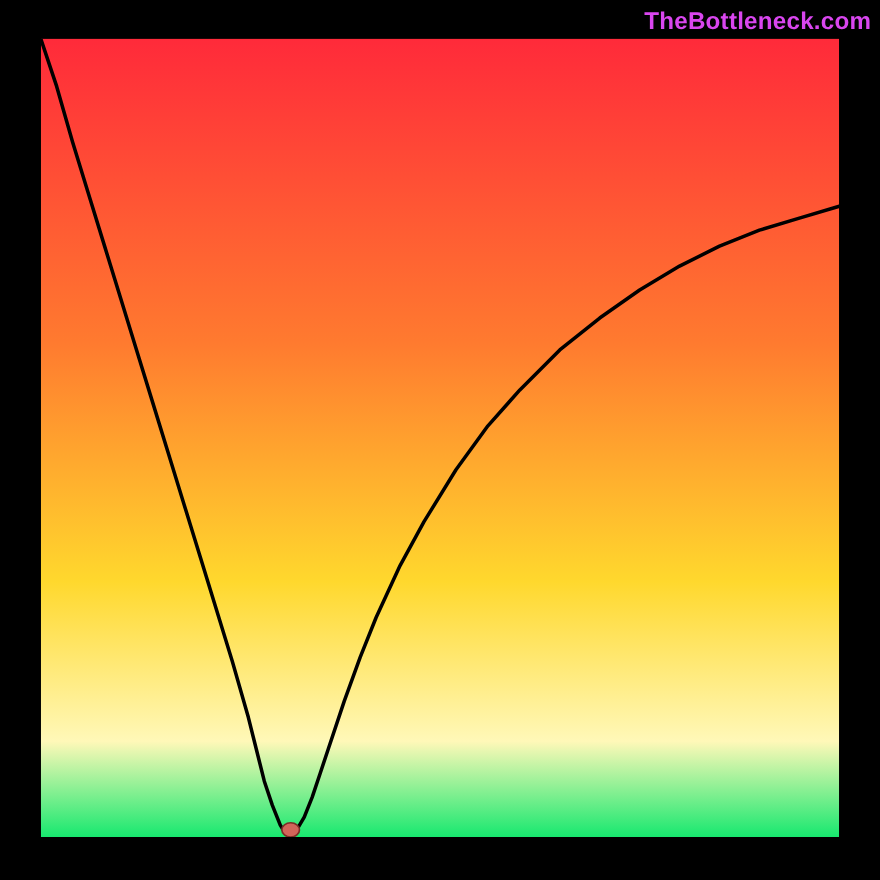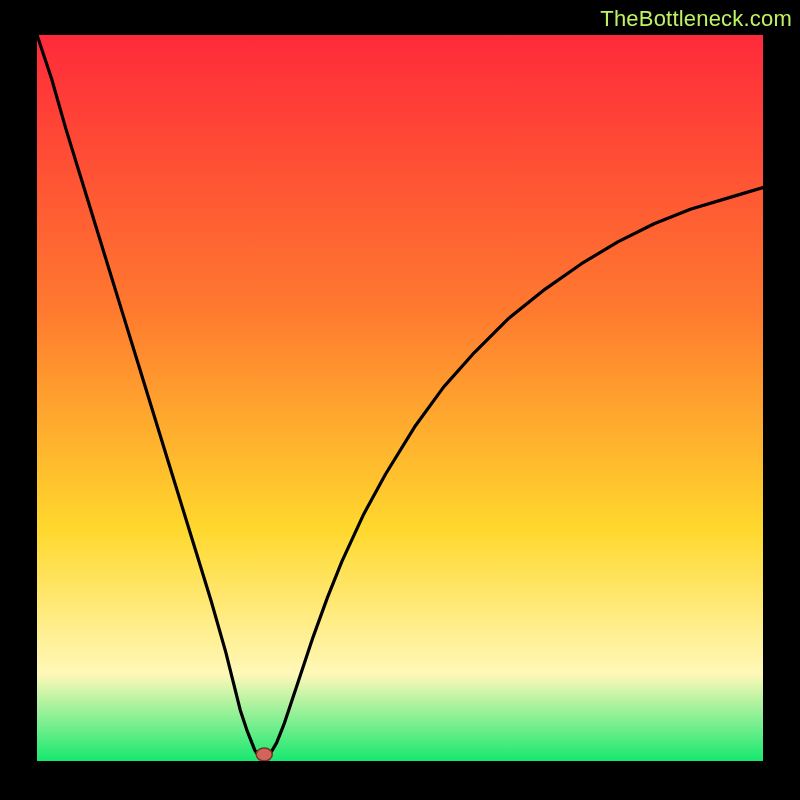--- a/index.html
+++ b/index.html
@@ -24,23 +24,23 @@
     left: 37px;
     top: 35px;
     width: 726px;
     height: 726px;
     overflow: hidden;
   }
   .attribution {
     position: absolute;
     top: 6px;
     right: 8px;
-    color: #bef264;
+    color: #d946ef;
     font-size: 22px;
-    font-weight: 400;
+    font-weight: 700;
     letter-spacing: 0.2px;
   }
   svg { display: block; }
 </style>
 </head>
 <body>
 
 <div class="frame">
 
   <div class="attribution">TheBottleneck.com</div>

